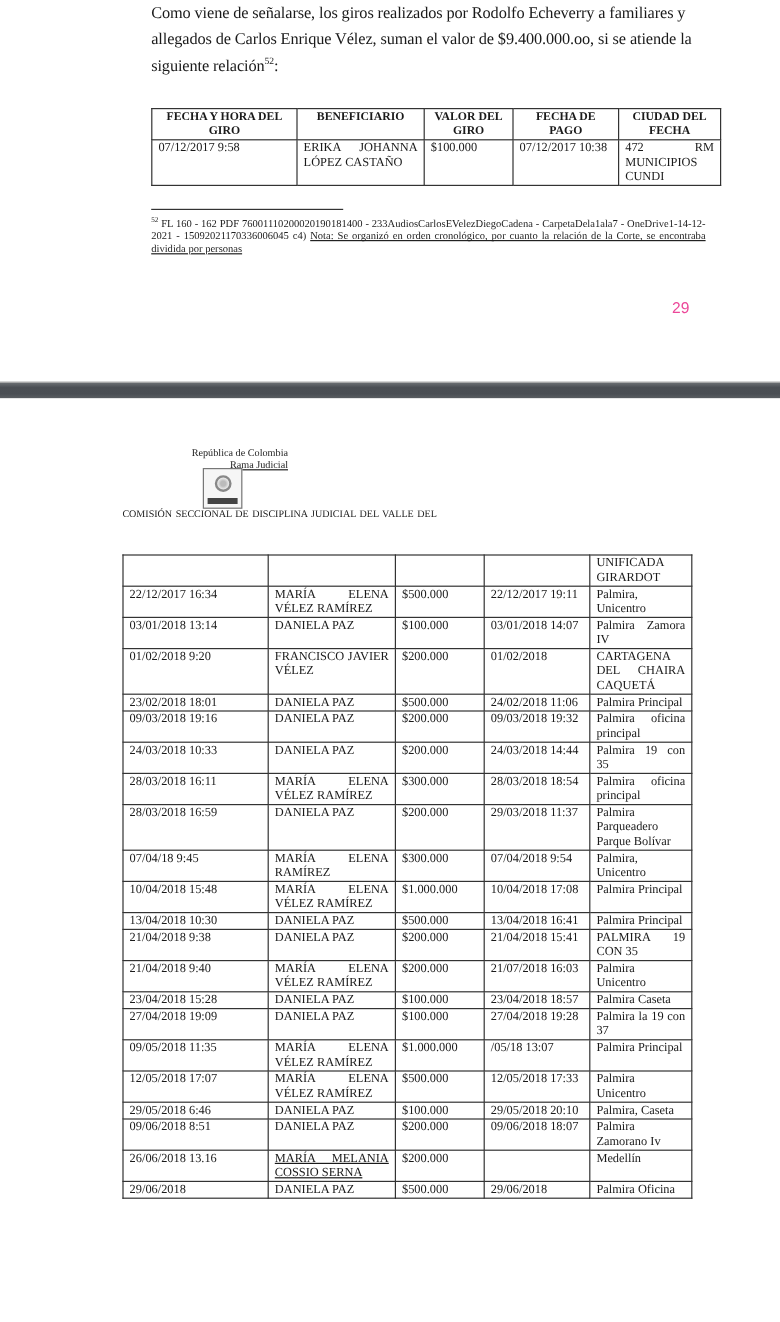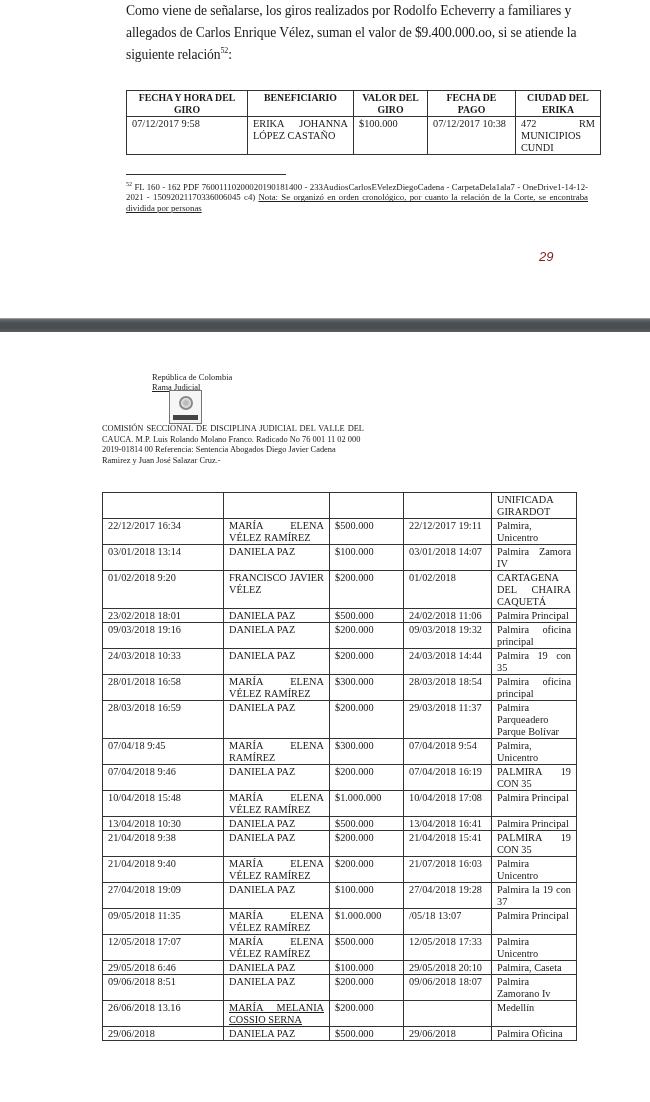--- a/index.html
+++ b/index.html
@@ -23,43 +23,43 @@
       table-layout: fixed;
       padding-left: 20px;
     }
     table.giros td, table.giros th {
       border: 1px solid #333; padding: 1px 5px 0px 5px; vertical-align: top; text-align: left;
       font-weight: normal;
     }
     table.giros th { text-align: center; font-weight: bold; font-size: 9.8px; }
 
     #table1 { left: 102px; top: 90px; width: 474px; }
-    #table2 { left: 102px; top: 160px; width: 474px; }
+    #table2 { left: 102px; top: 130px; width: 474px; }
 
     .fn-rule { position: absolute; left: 102px; top: 174px; width: 160px; border-top: 1px solid #333; }
     .footnote {
       position: absolute; left: 102px; top: 179px; width: 462px;
       font-family: "Liberation Serif", serif; font-size: 8.8px; line-height: 10.5px; color: #222;
       text-align: justify;
     }
     .footnote sup { font-size: 6px; }
     .footnote .u { text-decoration: underline; }
 
     .pagenum {
-      position: absolute; left: 515px; top: 249px;
-      font-family: "Liberation Sans", sans-serif; font-size: 13px; color: #7f1d1d; font-style: italic;
+      position: absolute; left: 536px; top: 249px;
+      font-family: "Liberation Sans", sans-serif; font-size: 13px; color: #ec4899;
     }
 
     .separator {
       position: absolute; left: 0; top: 318px; width: 650px; height: 14px;
       background: linear-gradient(#6b6f73, #4b4f54 30%, #4a4e53 70%, #5a5e62);
       border-top: 1px solid #9a9a9a;
     }
 
-    .header-block { position: absolute; left: 152px; top: 40px; width: 100px; text-align: left;
+    .header-block { position: absolute; left: 140px; top: 40px; width: 100px; text-align: right;
       font-family: "Liberation Serif", serif; font-size: 8.5px; line-height: 10px; color: #222; }
     .header-block .rama { text-decoration: underline; }
     .seal {
       position: absolute; left: 169px; top: 58px; width: 33px; height: 34px;
       border: 1px solid #777; background: #f6f6f6;
     }
     .seal .emb { position: absolute; left: 9px; top: 5px; width: 14px; height: 14px; border-radius: 50%;
       border: 2px solid #888; background: radial-gradient(#bbb 30%, #eee 70%); }
     .seal .bar { position: absolute; left: 3px; bottom: 3px; width: 25px; height: 5px; background: #444; }
     .commission {
@@ -83,21 +83,21 @@
         <col class="c3">
         <col class="c4">
         <col class="c5">
       </colgroup>
     <thead>
       <tr>
         <th>FECHA Y HORA DEL GIRO</th>
         <th>BENEFICIARIO</th>
         <th>VALOR DEL GIRO</th>
         <th>FECHA DE PAGO</th>
-        <th>CIUDAD DEL ERIKA</th>
+        <th>CIUDAD DEL FECHA</th>
       </tr>
     </thead>
     <tbody id="tbody1">
         <tr>
           <td>07/12/2017 9:58</td>
           <td style="text-align: justify;">ERIKA JOHANNA LÓPEZ CASTAÑO</td>
           <td>$100.000</td>
           <td>07/12/2017 10:38</td>
           <td style="text-align: justify;">472 RM MUNICIPIOS CUNDI</td>
         </tr>
@@ -116,21 +116,20 @@
   <div class="header-block">
     <div>República de Colombia</div>
     <div class="rama">Rama Judicial</div>
   </div>
   <div class="seal">
     <div class="emb"></div>
     <div class="bar"></div>
   </div>
   <div class="commission">
     <div class="l1">COMISIÓN SECCIONAL DE DISCIPLINA JUDICIAL DEL VALLE DEL</div>
-    <div>CAUCA. M.P. Luis Rolando Molano Franco. Radicado No 76 001 11 02 000 2019-01814 00 Referencia: Sentencia Abogados Diego Javier Cadena Ramirez y Juan José Salazar Cruz.-</div>
   </div>
 
   <table class="giros" id="table2">
     <colgroup>
         <col class="c1">
         <col class="c2">
         <col class="c3">
         <col class="c4">
         <col class="c5">
       </colgroup>
@@ -178,48 +177,41 @@
           <td style="text-align: justify;">Palmira oficina principal</td>
         </tr>
         <tr>
           <td>24/03/2018 10:33</td>
           <td style="text-align: justify;">DANIELA PAZ</td>
           <td>$200.000</td>
           <td>24/03/2018 14:44</td>
           <td style="text-align: justify;">Palmira 19 con 35</td>
         </tr>
         <tr>
-          <td>28/01/2018 16:58</td>
+          <td>28/03/2018 16:11</td>
           <td style="text-align: justify;">MARÍA ELENA VÉLEZ RAMÍREZ</td>
           <td>$300.000</td>
           <td>28/03/2018 18:54</td>
           <td style="text-align: justify;">Palmira oficina principal</td>
         </tr>
         <tr>
           <td>28/03/2018 16:59</td>
           <td style="text-align: justify;">DANIELA PAZ</td>
           <td>$200.000</td>
           <td>29/03/2018 11:37</td>
           <td style="text-align: justify;">Palmira Parqueadero Parque Bolívar</td>
         </tr>
         <tr>
           <td>07/04/18 9:45</td>
           <td style="text-align: justify;">MARÍA ELENA RAMÍREZ</td>
           <td>$300.000</td>
           <td>07/04/2018 9:54</td>
           <td style="text-align: justify;">Palmira, Unicentro</td>
         </tr>
         <tr>
-          <td>07/04/2018 9:46</td>
-          <td style="text-align: justify;">DANIELA PAZ</td>
-          <td>$200.000</td>
-          <td>07/04/2018 16:19</td>
-          <td style="text-align: justify;">PALMIRA 19 CON 35</td>
-        </tr>
-        <tr>
           <td>10/04/2018 15:48</td>
           <td style="text-align: justify;">MARÍA ELENA VÉLEZ RAMÍREZ</td>
           <td>$1.000.000</td>
           <td>10/04/2018 17:08</td>
           <td style="text-align: justify;">Palmira Principal</td>
         </tr>
         <tr>
           <td>13/04/2018 10:30</td>
           <td style="text-align: justify;">DANIELA PAZ</td>
           <td>$500.000</td>
@@ -232,20 +224,27 @@
           <td>$200.000</td>
           <td>21/04/2018 15:41</td>
           <td style="text-align: justify;">PALMIRA 19 CON 35</td>
         </tr>
         <tr>
           <td>21/04/2018 9:40</td>
           <td style="text-align: justify;">MARÍA ELENA VÉLEZ RAMÍREZ</td>
           <td>$200.000</td>
           <td>21/07/2018 16:03</td>
           <td style="text-align: justify;">Palmira Unicentro</td>
+        </tr>
+        <tr>
+          <td>23/04/2018 15:28</td>
+          <td style="text-align: justify;">DANIELA PAZ</td>
+          <td>$100.000</td>
+          <td>23/04/2018 18:57</td>
+          <td style="text-align: justify;">Palmira Caseta</td>
         </tr>
         <tr>
           <td>27/04/2018 19:09</td>
           <td style="text-align: justify;">DANIELA PAZ</td>
           <td>$100.000</td>
           <td>27/04/2018 19:28</td>
           <td style="text-align: justify; margin-left: 35px;">Palmira la 19 con 37</td>
         </tr>
         <tr>
           <td>09/05/2018 11:35</td>

